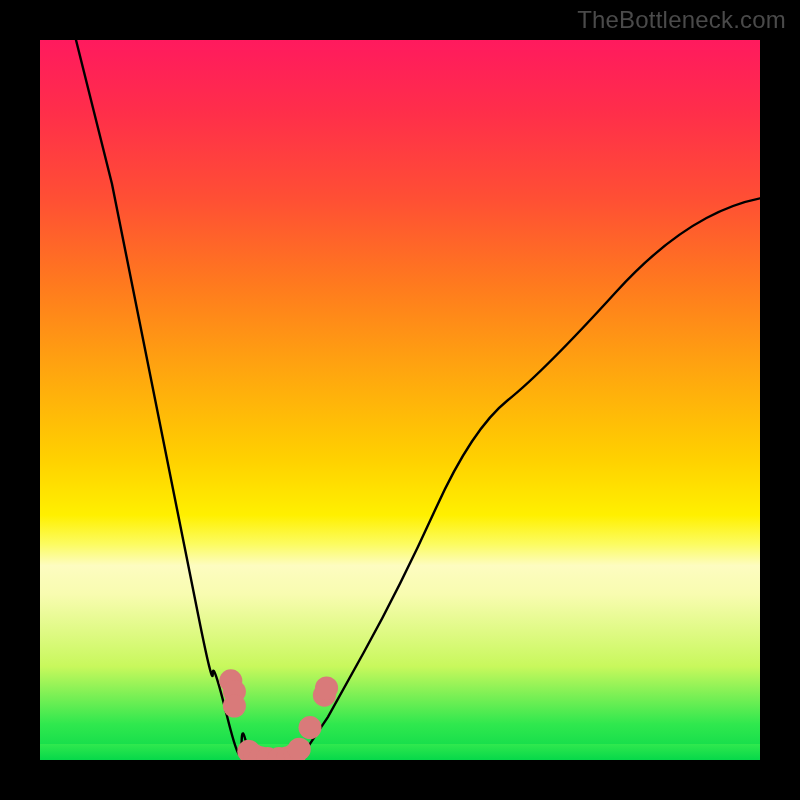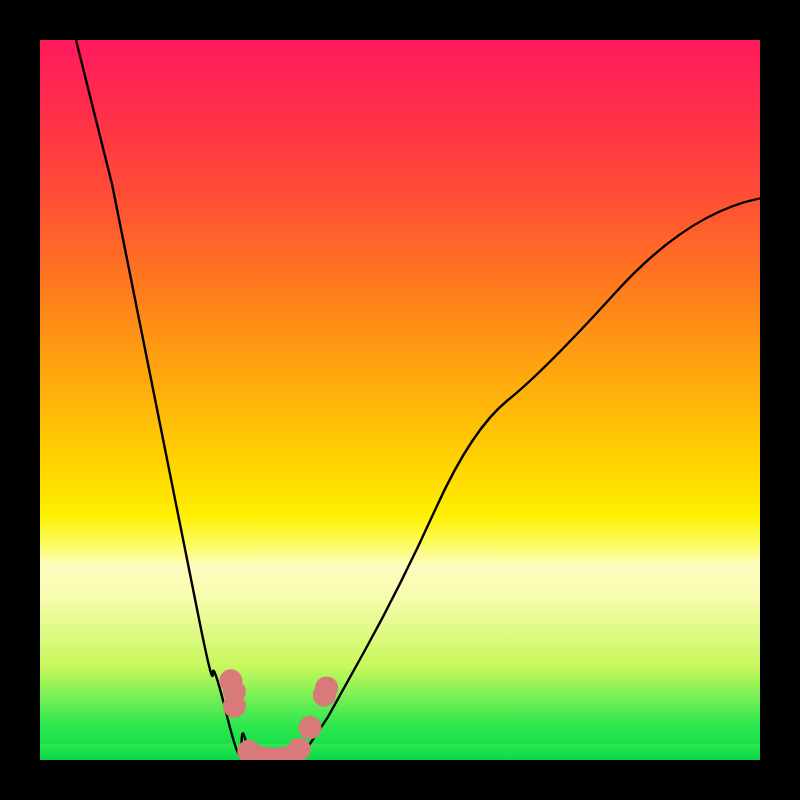--- a/index.html
+++ b/index.html
@@ -67,20 +67,21 @@
     color: #4a4a4a;
     font-size: 24px;
     letter-spacing: 0.2px;
   }
 </style>
 </head>
 <body>
 
 <div class="stage">
 
+  <div class="watermark">TheBottleneck.com</div>
 
   <div class="plot-area">
     <div class="gradient-bg"></div>
     <div class="bottom-green"></div>
 
     <svg class="curve-svg" viewBox="0 0 720 720">
       <g id="curve-paths">
           <path d="M 36.00 0.00 Q 36.00 0.00 54.00 72.00 T 72.00 144.00 T 108.00 324.00 T 144.00 504.00 T 158.40 576.00 T 172.80 633.60 T 187.20 676.80 T 201.60 705.60 T 208.80 716.40 T 216.00 720.00" fill="none" stroke="#000000" stroke-width="2.4" stroke-linecap="round"></path>
           <path d="M 216.00 720.00 Q 216.00 720.00 223.20 720.00 T 230.40 720.00 T 244.80 720.00 T 259.20 720.00" fill="none" stroke="#000000" stroke-width="2.4" stroke-linecap="round"></path>
           <path d="M 259.20 720.00 Q 259.20 720.00 273.60 698.40 T 288.00 676.80 T 324.00 612.00 T 396.00 468.00 T 468.00 360.00 T 576.00 252.00 T 720.00 158.40" fill="none" stroke="#000000" stroke-width="2.4" stroke-linecap="round"></path>

